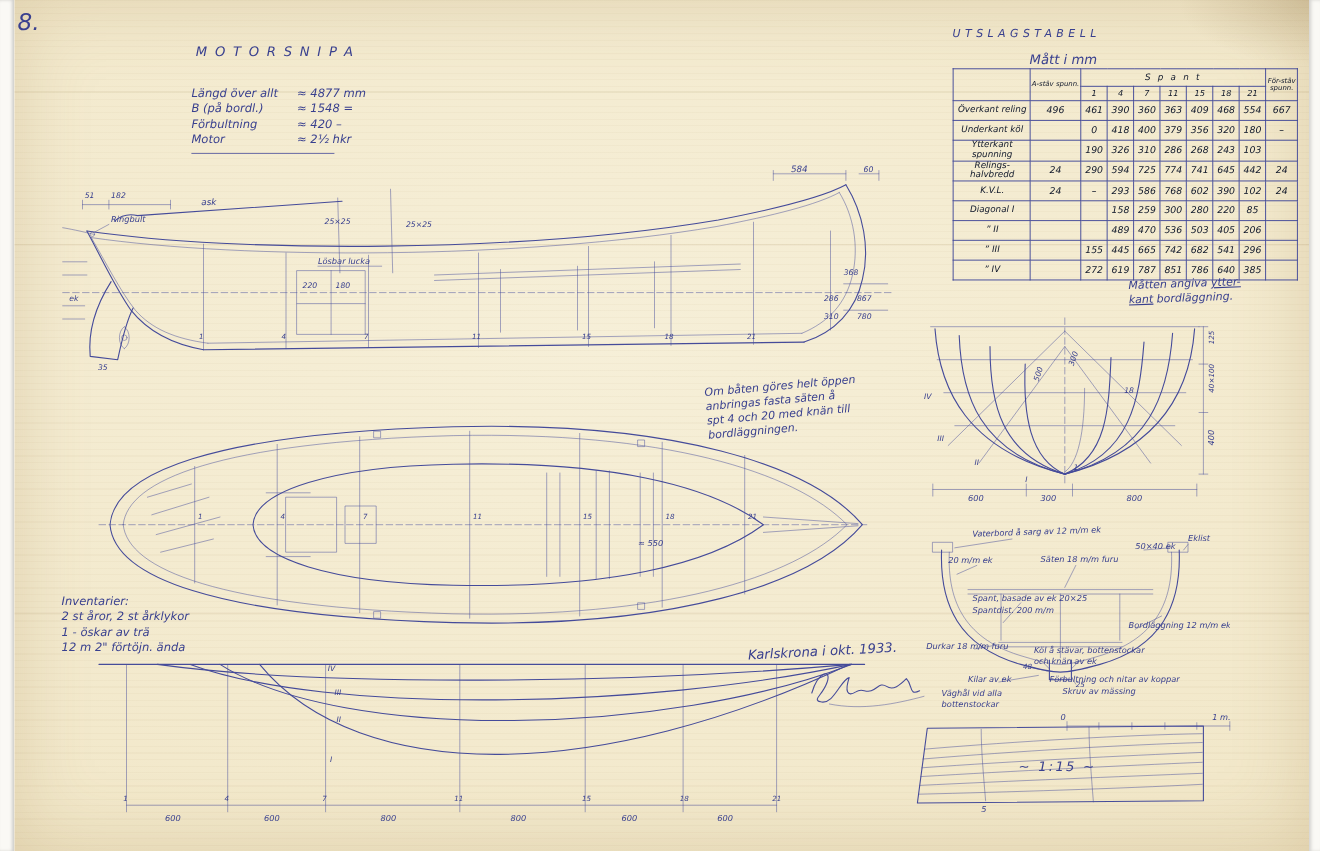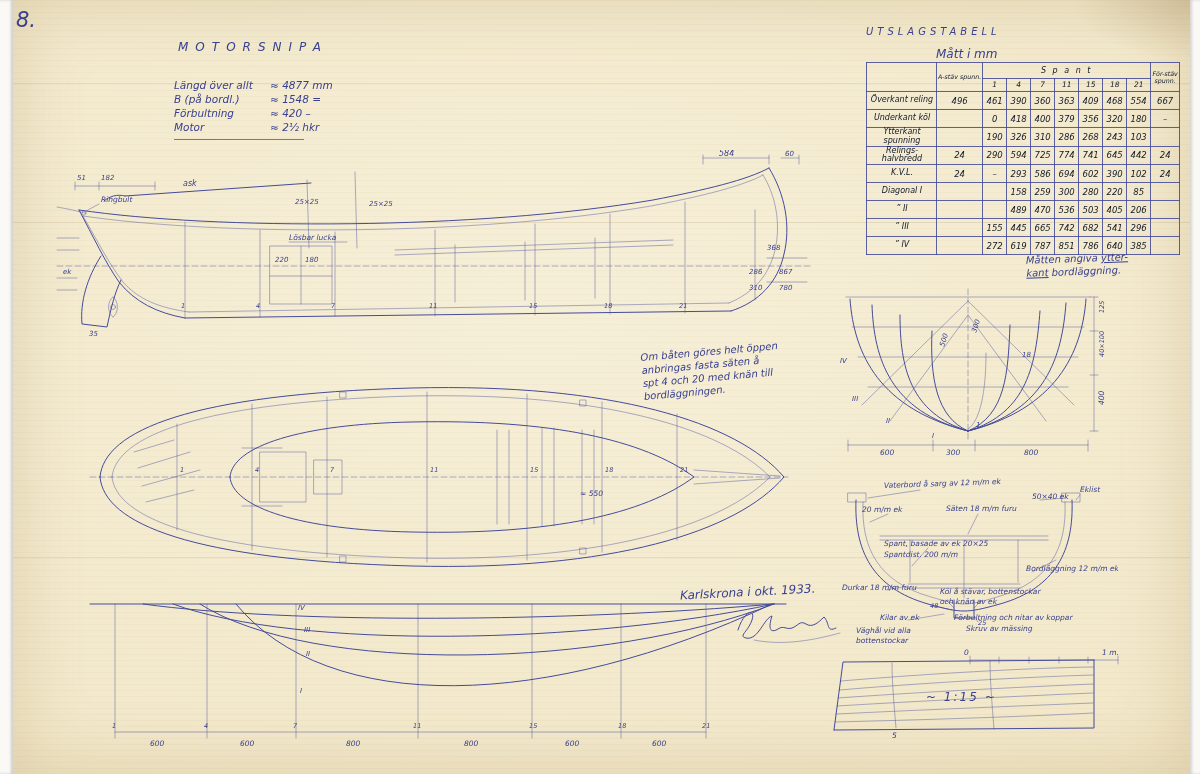--- a/index.html
+++ b/index.html
@@ -339,21 +339,21 @@
             <td>645</td>
             <td>442</td>
             <td>24</td>
           </tr>
           <tr>
             <th class="lblcol">K.V.L.</th>
             <td>24</td>
             <td>–</td>
             <td>293</td>
             <td>586</td>
-            <td>694</td>
+            <td>768</td>
             <td>602</td>
             <td>390</td>
             <td>102</td>
             <td>24</td>
           </tr>
           <tr>
             <th class="lblcol">Diagonal I</th>
             <td></td>
             <td></td>
             <td>158</td>
@@ -409,20 +409,26 @@
     <span class="u">kant</span><span> bordläggning.</span>
   </div>
 
   <div class="txt note-s" style="left:642px;top:345px;transform:rotate(-5deg)">
     <div>Om båten göres helt öppen</div>
     <div>anbringas fasta säten å</div>
     <div>spt 4 och 20 med knän till</div>
     <div>bordläggningen.</div>
   </div>
 
+  <div class="txt" style="left:56px;top:540px;font-size:10.5px;line-height:14px">
+    <div>Inventarier:</div>
+    <div>2 st åror, 2 st årklykor</div>
+    <div>1 - öskar av trä</div>
+    <div>12 m 2" förtöjn. ända</div>
+  </div>
 
   <div class="txt" style="left:680px;top:585px;font-size:12px;transform:rotate(-3deg)">Karlskrona i okt. 1933.</div>
 
   <div class="txt" style="left:926px;top:690px;font-size:12px;letter-spacing:2px">~ 1:15 ~</div>
 
   <div class="edge left"></div>
   <div class="edge right"></div>
 
 </div>
 

